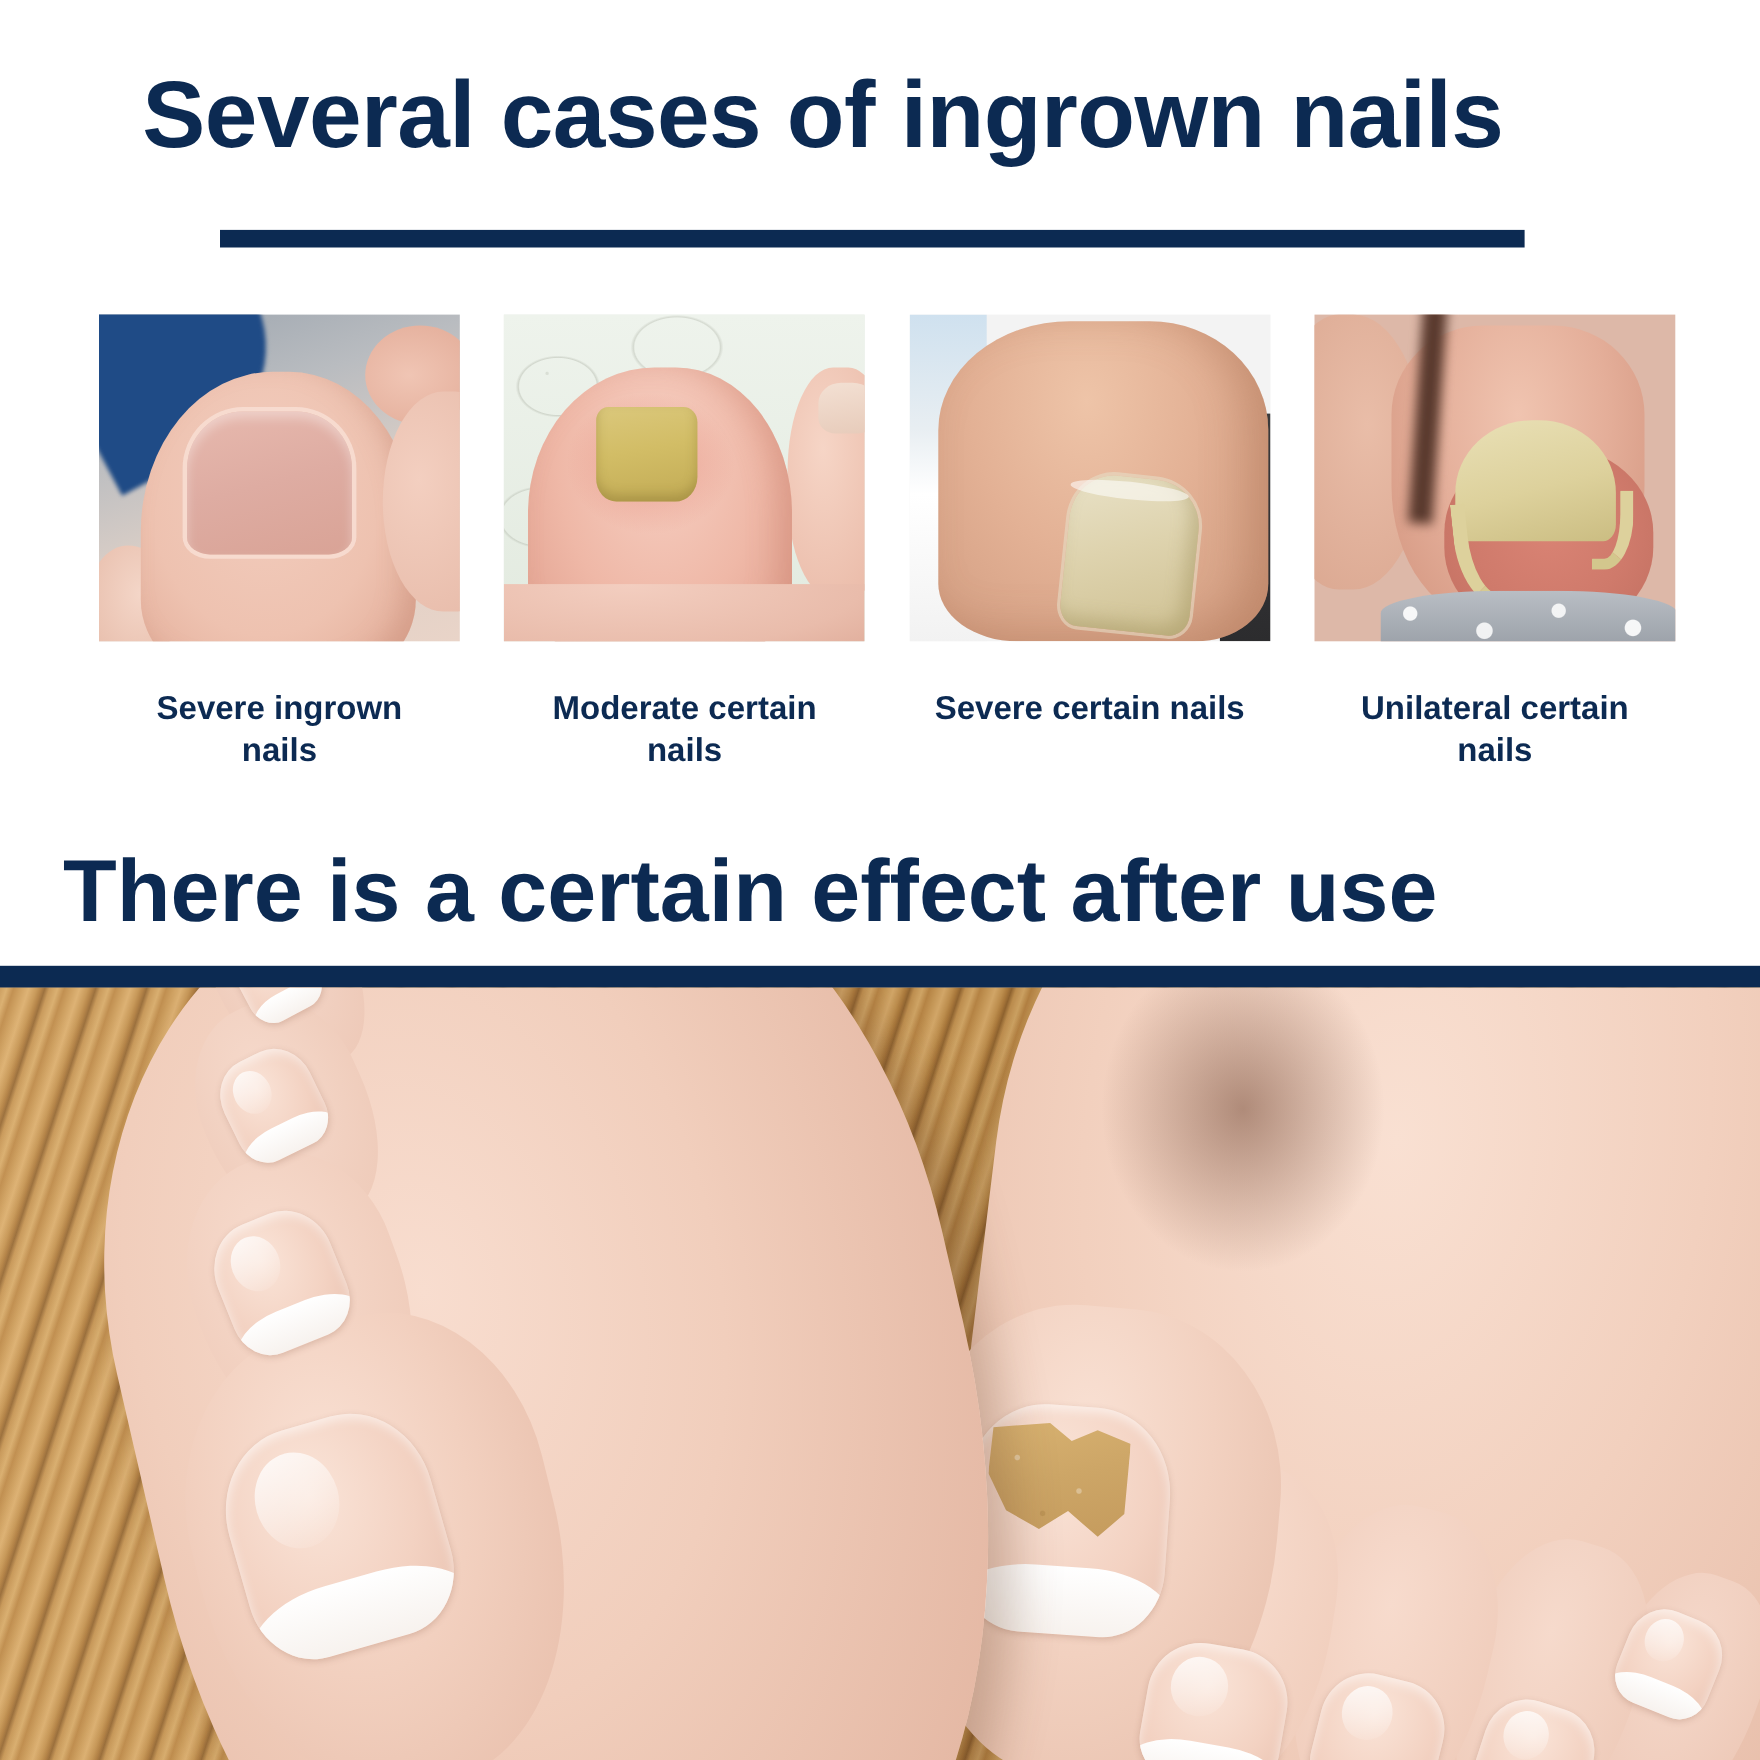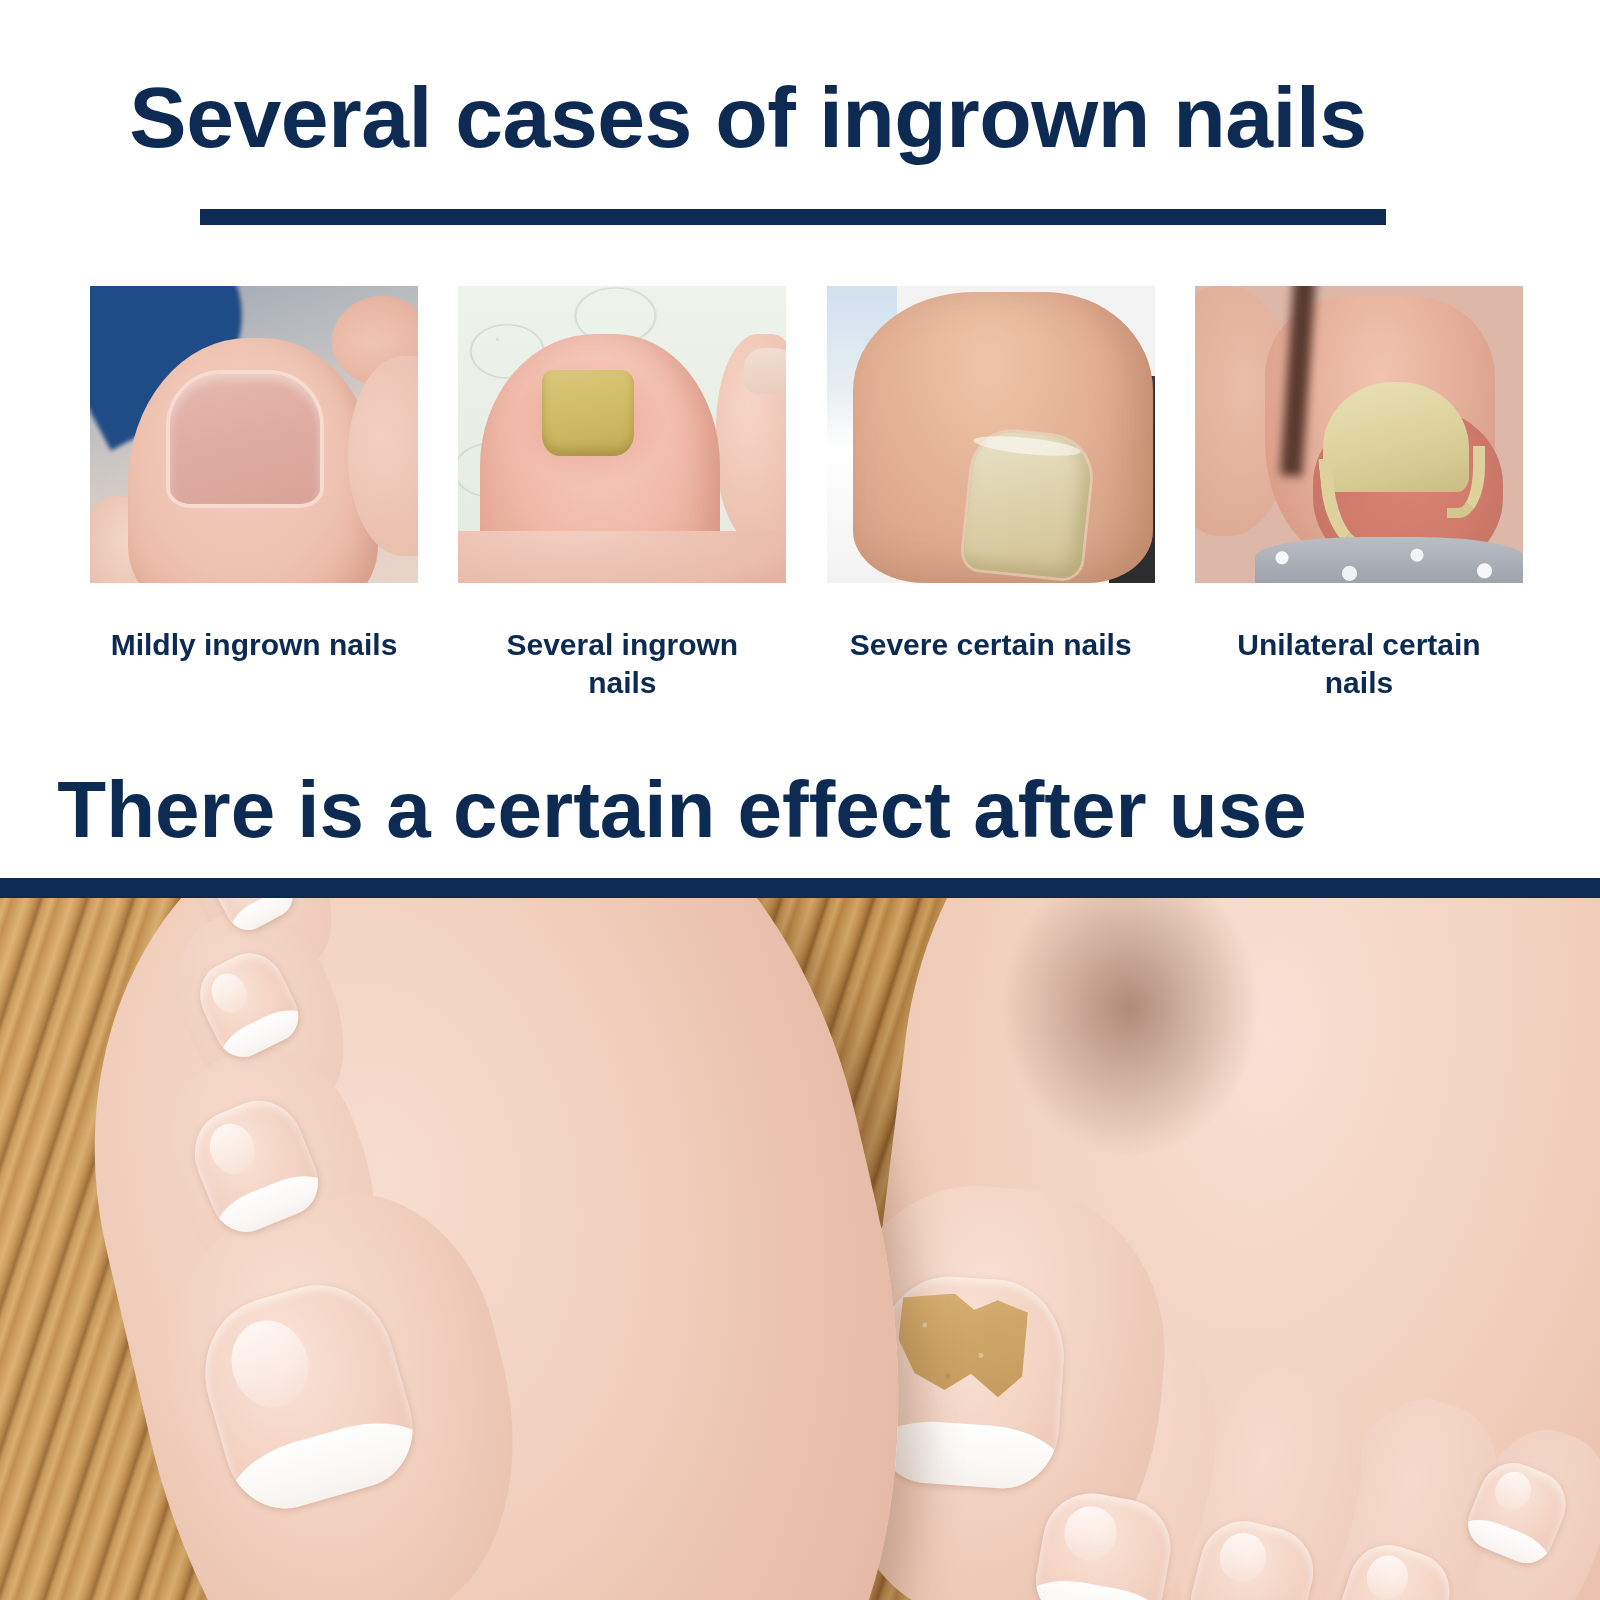--- a/index.html
+++ b/index.html
@@ -19,21 +19,21 @@
   #top-section {
     position: absolute;
     left: 0; top: 0;
     width: 1600px;
     height: 878px;
     background: #ffffff;
   }
 
   #main-title {
     position: absolute;
-    left: 0; top: 74px;
+    left: 0; top: 62px;
     width: 1496px;
     text-align: center;
     font-size: 86px;
     font-weight: bold;
     color: #0c2a52;
     letter-spacing: -0.5px;
     line-height: 1;
     white-space: nowrap;
   }
 
@@ -467,34 +467,34 @@
 
     <div class="case-card">
       <div class="case-photo ph1">
         <div class="blue-corner"></div>
         <div class="toe-left"></div>
         <div class="toe-main"></div>
         <div class="nail"></div>
         <div class="toe-side2"></div>
         <div class="toe-side"></div>
       </div>
-      <div class="case-caption">Mildly ingrown nails</div>
+      <div class="case-caption">Severe ingrown nails</div>
     </div>
 
     <div class="case-card">
       <div class="case-photo ph2">
         <div class="quilt"></div>
         <div class="toe-right"></div>
         <div class="nail-right"></div>
         <div class="toe-main"></div>
         <div class="inflame"></div>
         <div class="nail"></div>
         <div class="foot-bottom"></div>
       </div>
-      <div class="case-caption">Several ingrown nails</div>
+      <div class="case-caption">Moderate certain nails</div>
     </div>
 
     <div class="case-card">
       <div class="case-photo ph3">
         <div class="bg-left"></div>
         <div class="bg-dark"></div>
         <div class="toe-main"></div>
         <div class="hair"></div>
         <div class="nail"></div>
         <div class="nail-edge"></div>

